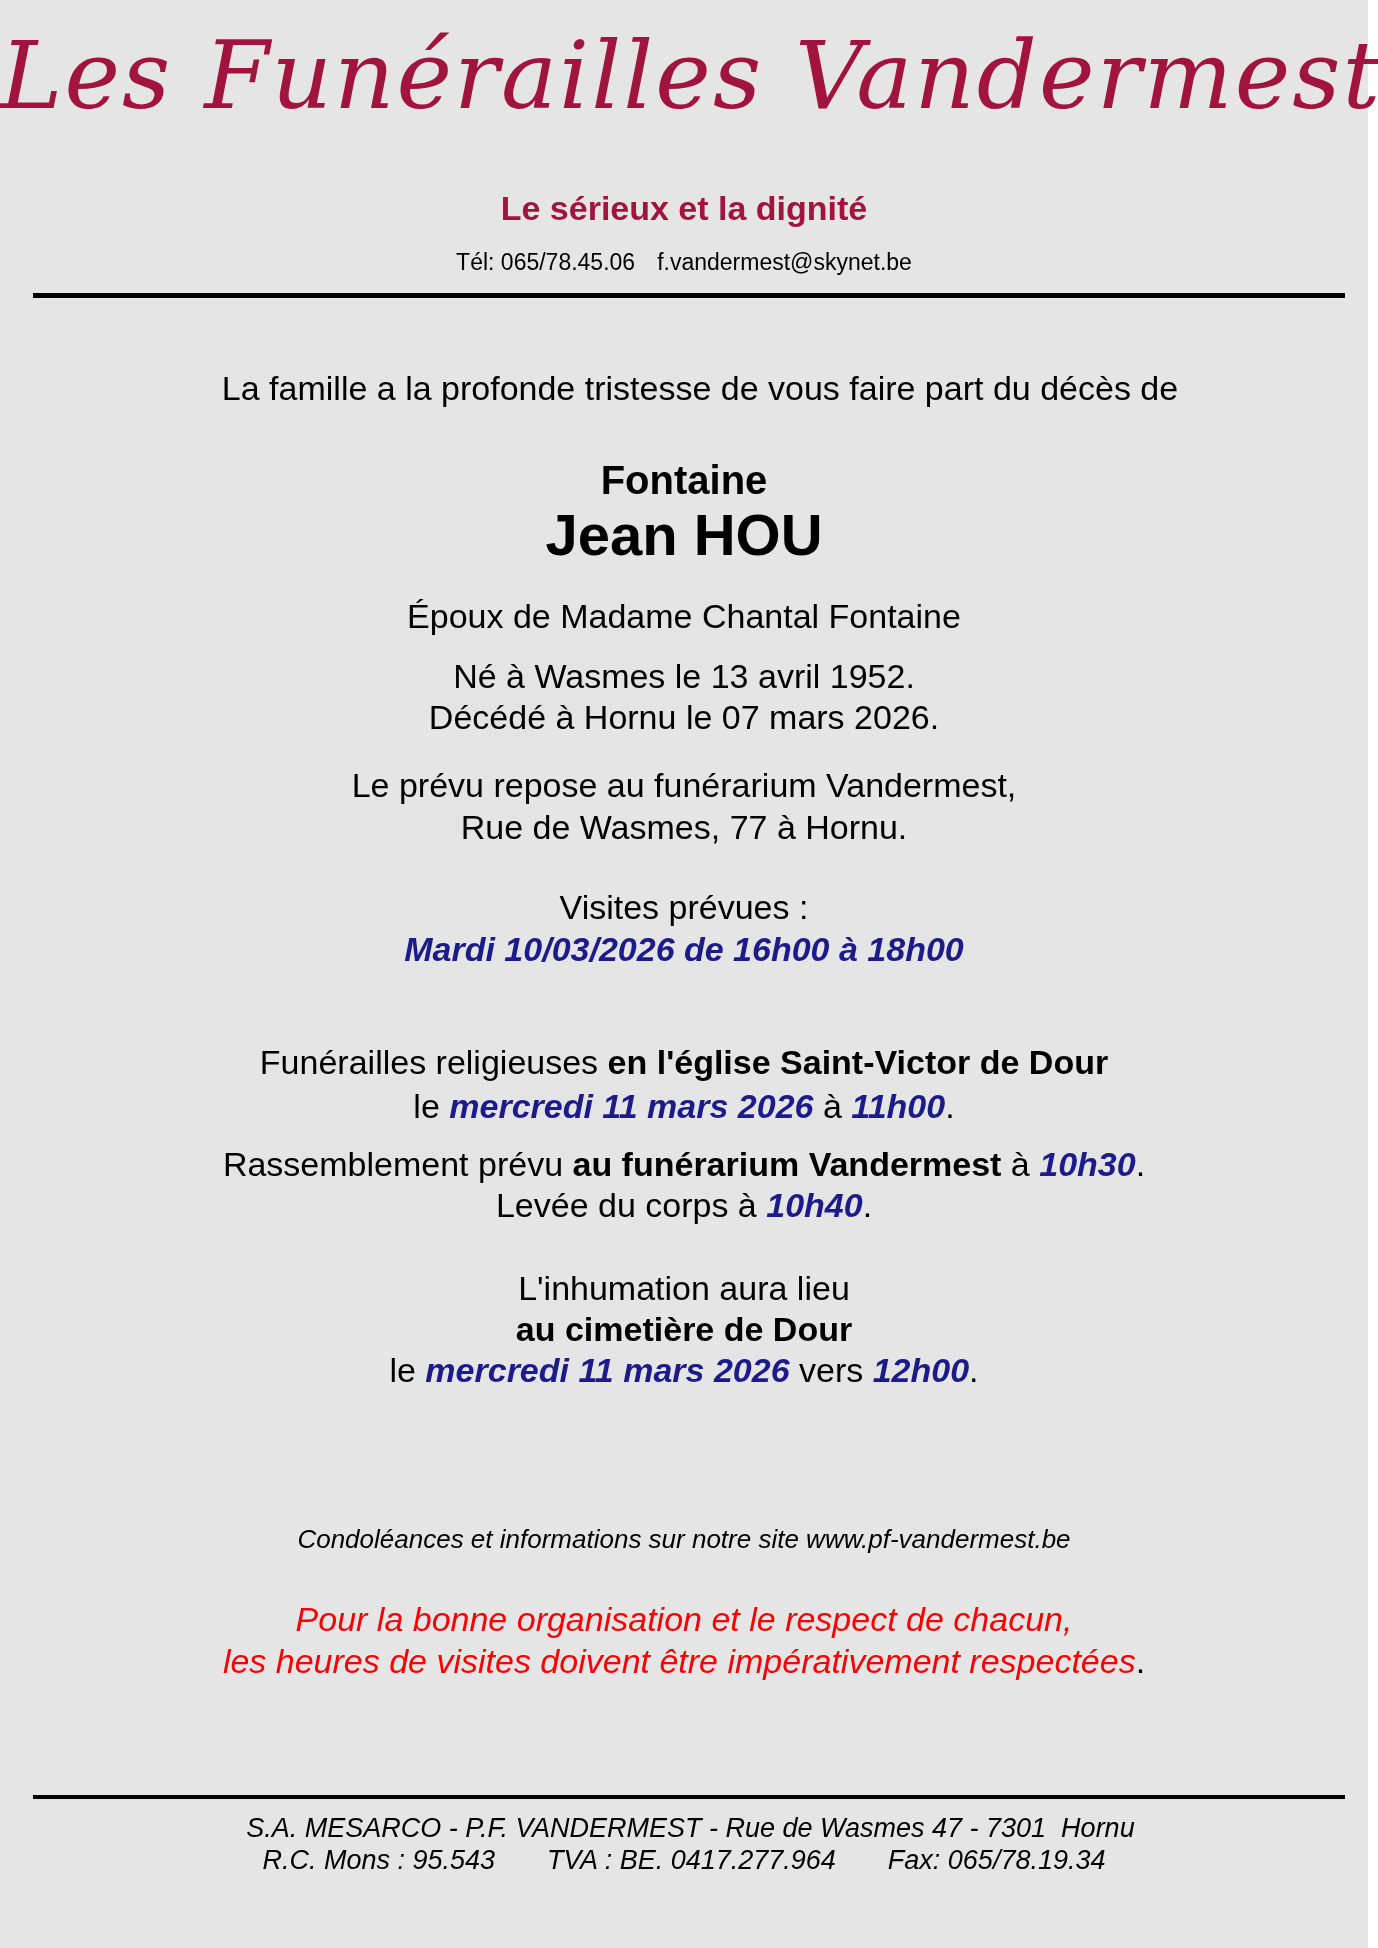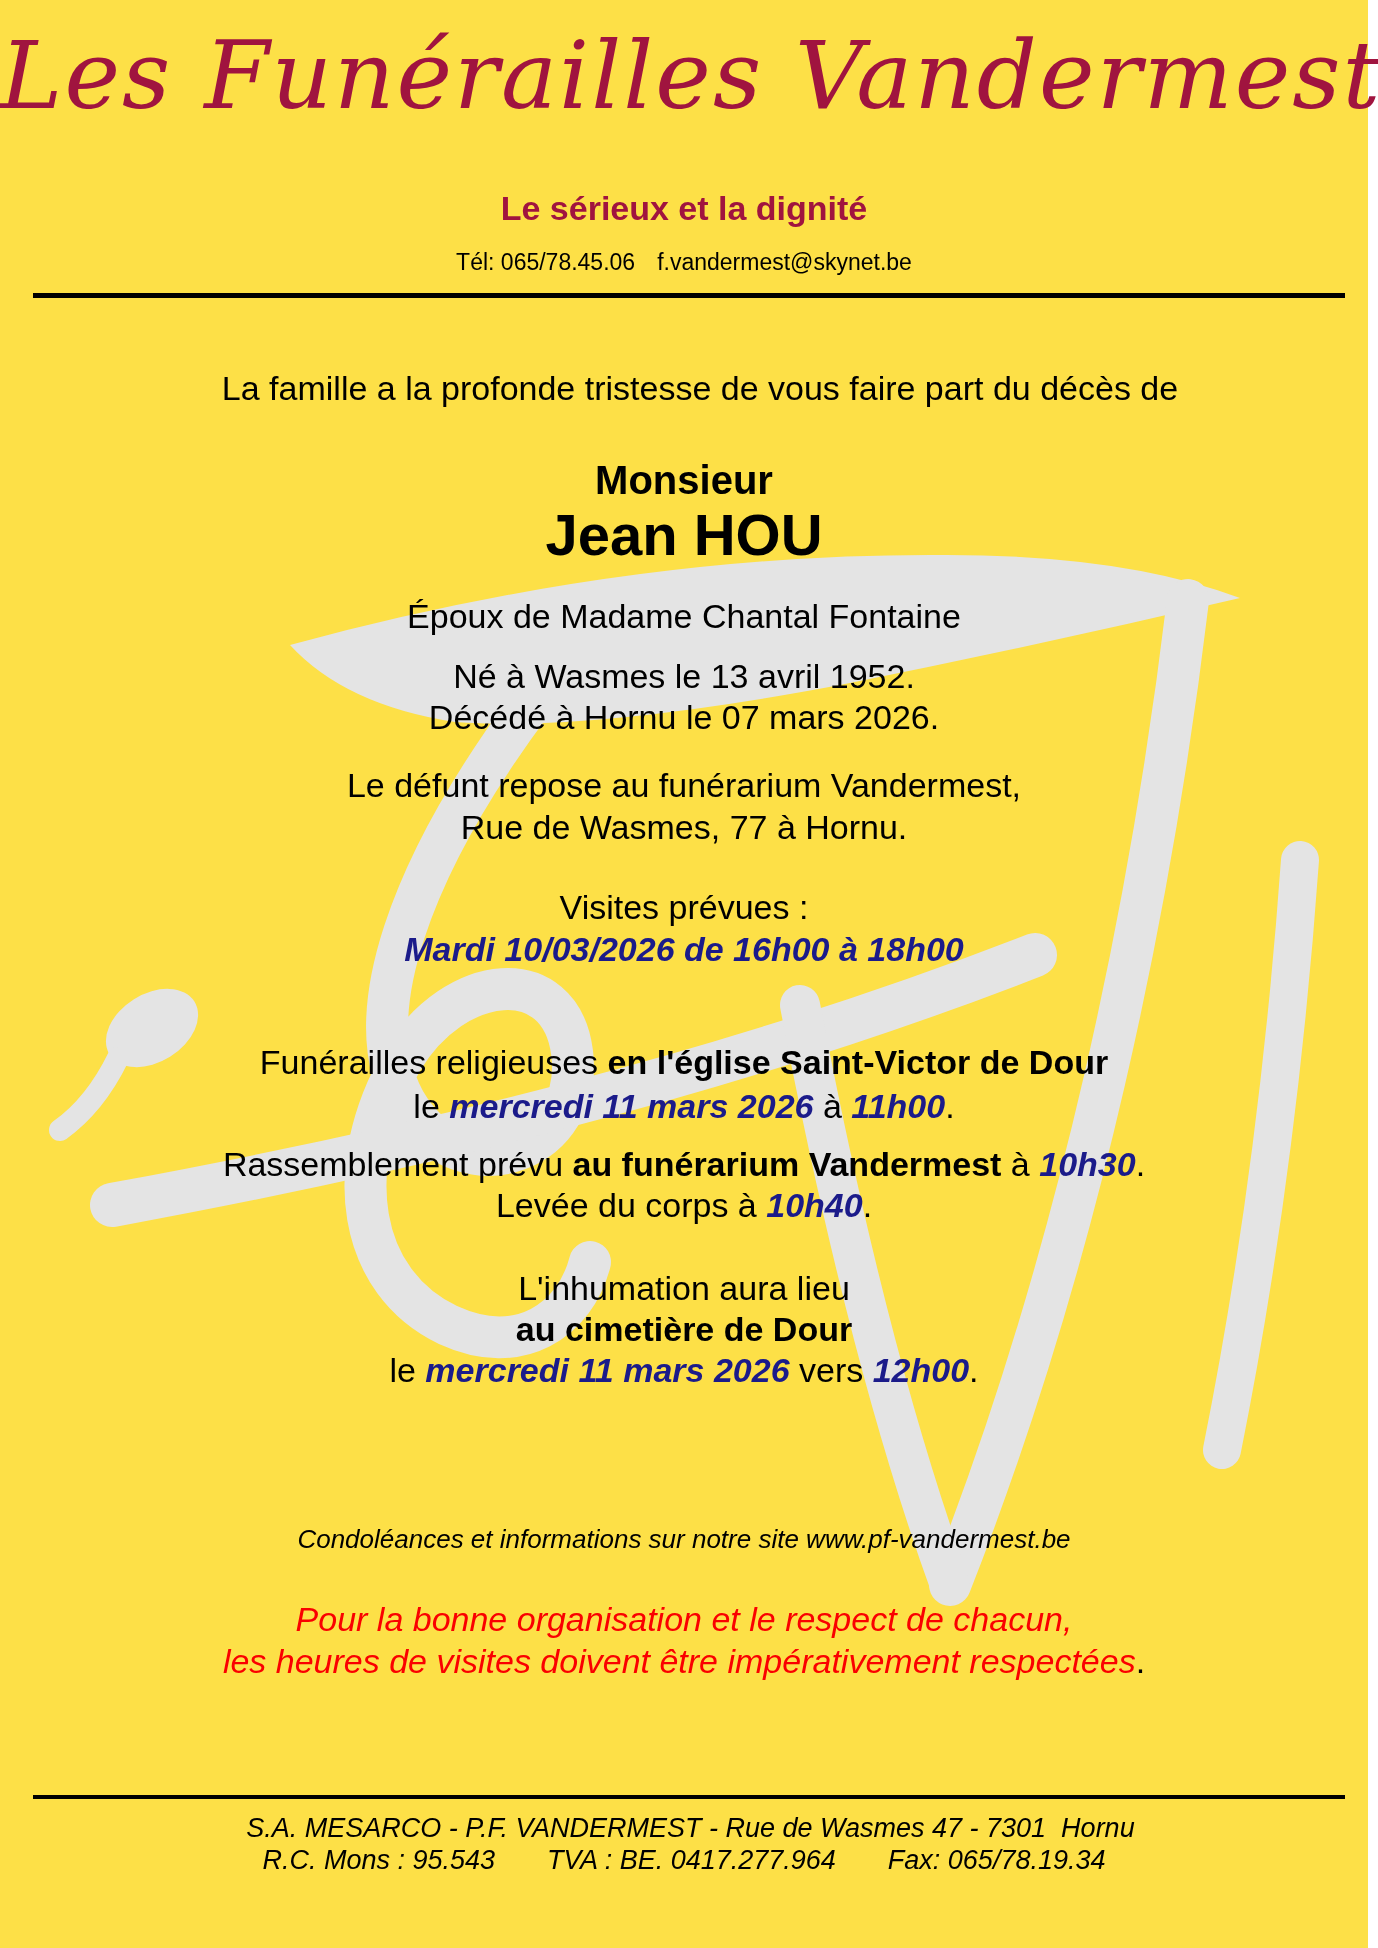--- a/index.html
+++ b/index.html
@@ -3,21 +3,21 @@
 <meta charset="utf-8">
 <style>
   html, body { margin: 0; padding: 0; background: #ffffff; }
   body {
     width: 1378px; height: 1948px;
     font-family: "Liberation Sans", sans-serif;
     color: #000000;
     position: relative;
     overflow: hidden;
   }
-  .page { position: relative; width: 1368px; height: 1948px; background: #fde047; }
+  .page { position: relative; width: 1368px; height: 1948px; background: #e5e5e5; }
 
   
   .watermark { position: absolute; left: 0; top: 0; width: 1378px; height: 1948px; z-index: 0; }
 
   .layer { position: absolute; left: 0; right: 0; z-index: 1; text-align: center; }
 
   .brand {
     top: -4px;
     font-family: "DejaVu Serif", serif;
     font-style: italic;
@@ -99,31 +99,31 @@
 
   <div class="layer brand">Les Funérailles Vandermest</div>
   <div class="layer tagline">Le sérieux et la dignité</div>
   <div class="layer contact">
     <span>Tél: 065/78.45.06</span>
     <span>f.vandermest@skynet.be</span>
   </div>
   <div class="rule rule-header"></div>
 
   <div class="layer intro line">La famille a la profonde tristesse de vous faire part du décès de</div>
-  <div class="layer civility">Monsieur</div>
+  <div class="layer civility">Fontaine</div>
   <div class="layer name">Jean HOU</div>
   <div class="layer spouse">Époux de Madame Chantal Fontaine</div>
 
   <div class="layer birth">
     <div class="line">Né à Wasmes le 13 avril 1952.</div>
     <div class="line">Décédé à Hornu le 07 mars 2026.</div>
   </div>
 
   <div class="layer repose">
-    <div class="line">Le défunt repose au funérarium Vandermest,</div>
+    <div class="line">Le prévu repose au funérarium Vandermest,</div>
     <div class="line">Rue de Wasmes, 77 à Hornu.</div>
   </div>
 
   <div class="layer visits">
     <div class="line">Visites prévues :</div>
     <div class="line blue">Mardi 10/03/2026 de 16h00 à 18h00</div>
   </div>
 
   <div class="layer funeral">
     <div class="line"><span>Funérailles religieuses </span><span class="bold">en l'église Saint-Victor de Dour</span></div>

